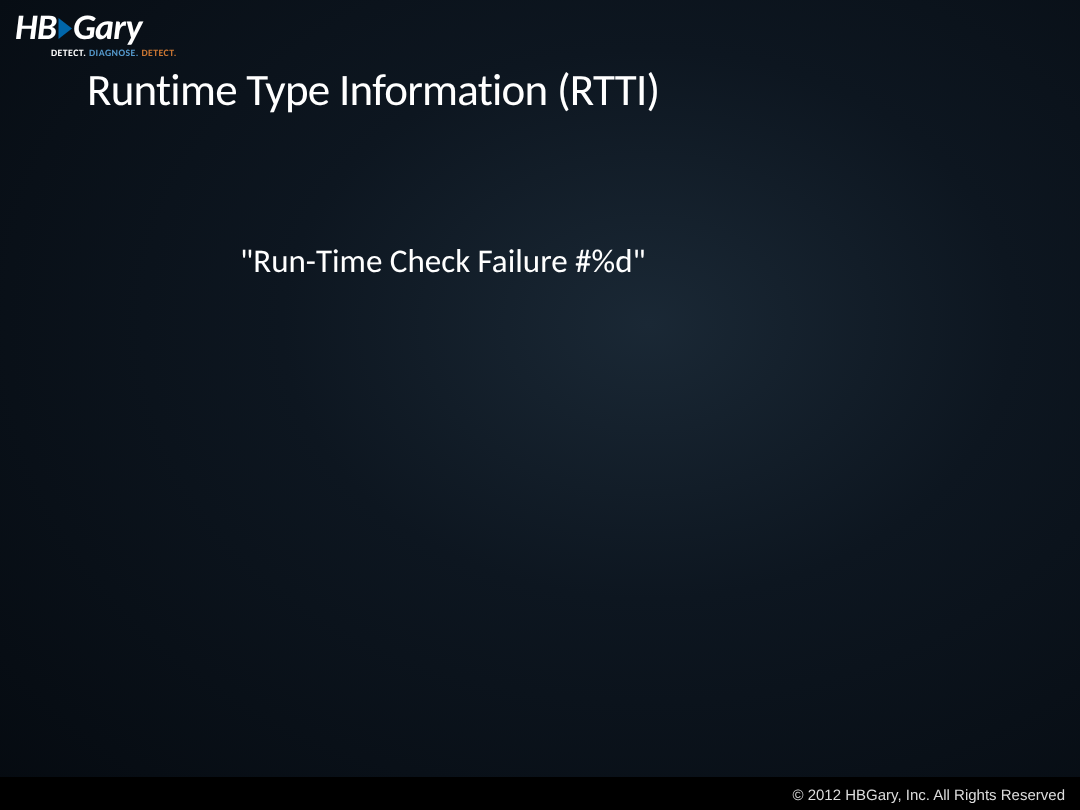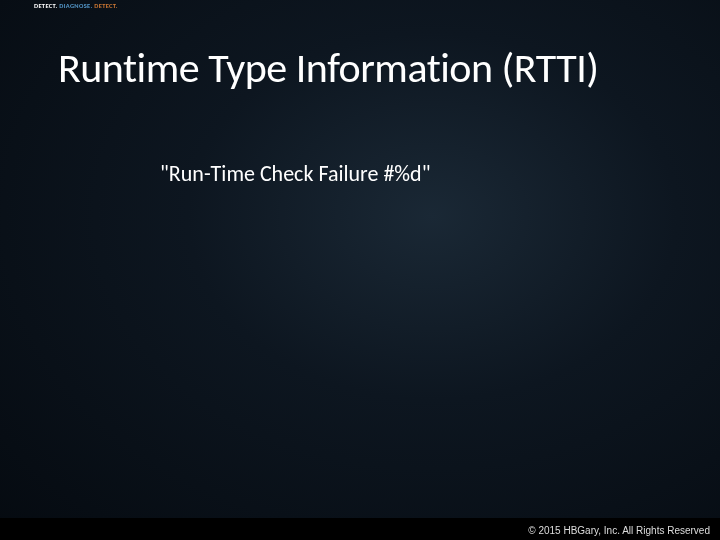--- a/index.html
+++ b/index.html
@@ -62,21 +62,21 @@
 
     .tagline-detect { color: #ffffff; padding-left: 24px; }
     .tagline-diagnose { color: #5599cc; }
     .tagline-respond { color: #cc7733; }
 
     .slide-title {
       position: absolute;
       top: 42px;
       left: 58px;
       color: #ffffff;
-      font-size: 42px;
+      font-size: 30px;
       font-weight: 400;
       letter-spacing: -0.5px;
     }
 
     .slide-body {
       position: absolute;
       top: 160px;
       left: 160px;
       color: #ffffff;
       font-size: 22px;
@@ -98,25 +98,30 @@
       right: 10px;
       color: #dddddd;
       font-size: 10px;
       font-family: Arial, sans-serif;
     }
   </style>
 </head>
 <body>
 
 <div class="logo-area">
+  <div class="logo-main">
+    <span class="logo-hb">HB</span>
+    <span class="logo-arrow"></span>
+    <span class="logo-gary">Gary</span>
+  </div>
   <div class="logo-tagline">
     <span class="tagline-detect">DETECT.</span>
     <span class="tagline-diagnose">DIAGNOSE.</span>
     <span class="tagline-respond">DETECT.</span>
   </div>
 </div>
 
 <div class="slide-title">Runtime Type Information (RTTI)</div>
 
 <div class="slide-body">"Run-Time Check Failure #%d"</div>
 
 <div class="footer"></div>
-<div class="copyright">© 2015 HBGary, Inc. All Rights Reserved</div>
+<div class="copyright">© 2012 HBGary, Inc. All Rights Reserved</div>
 
 </body></html>

